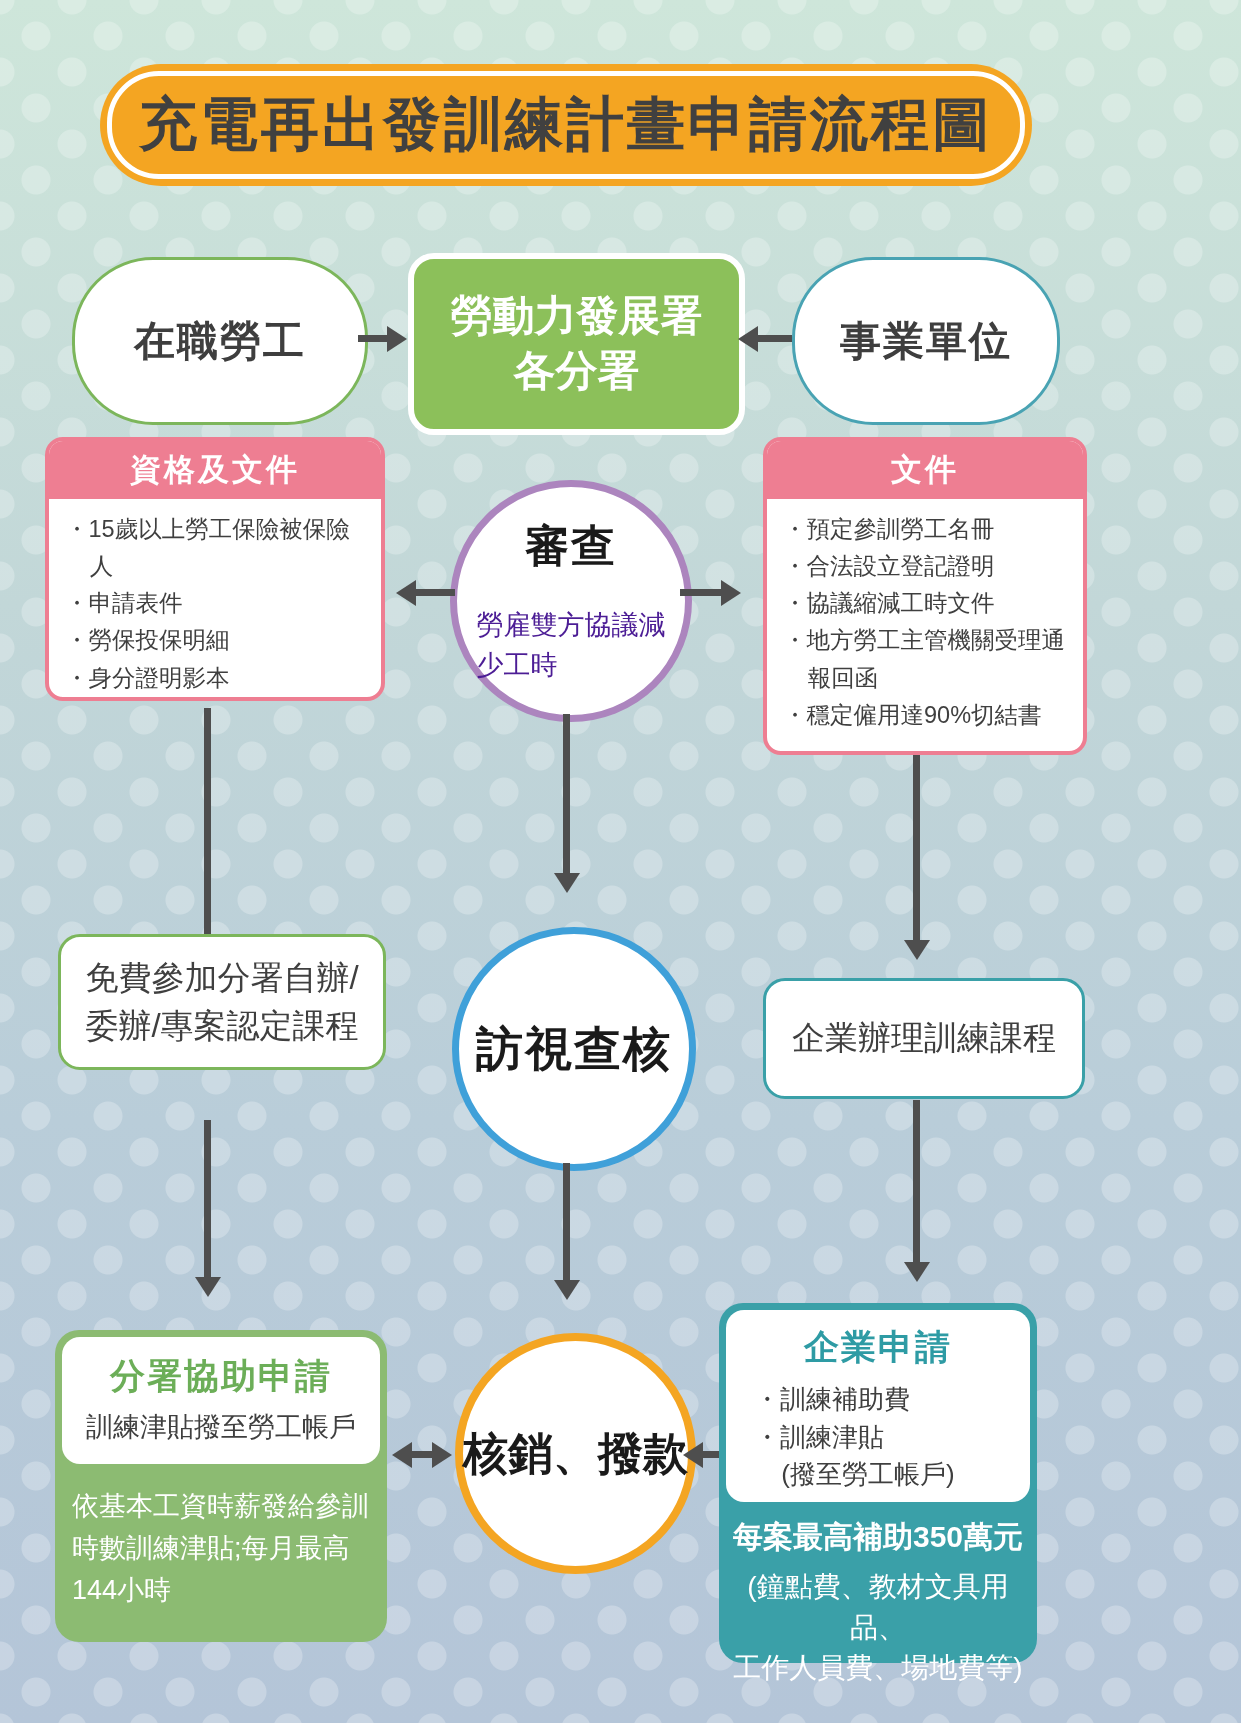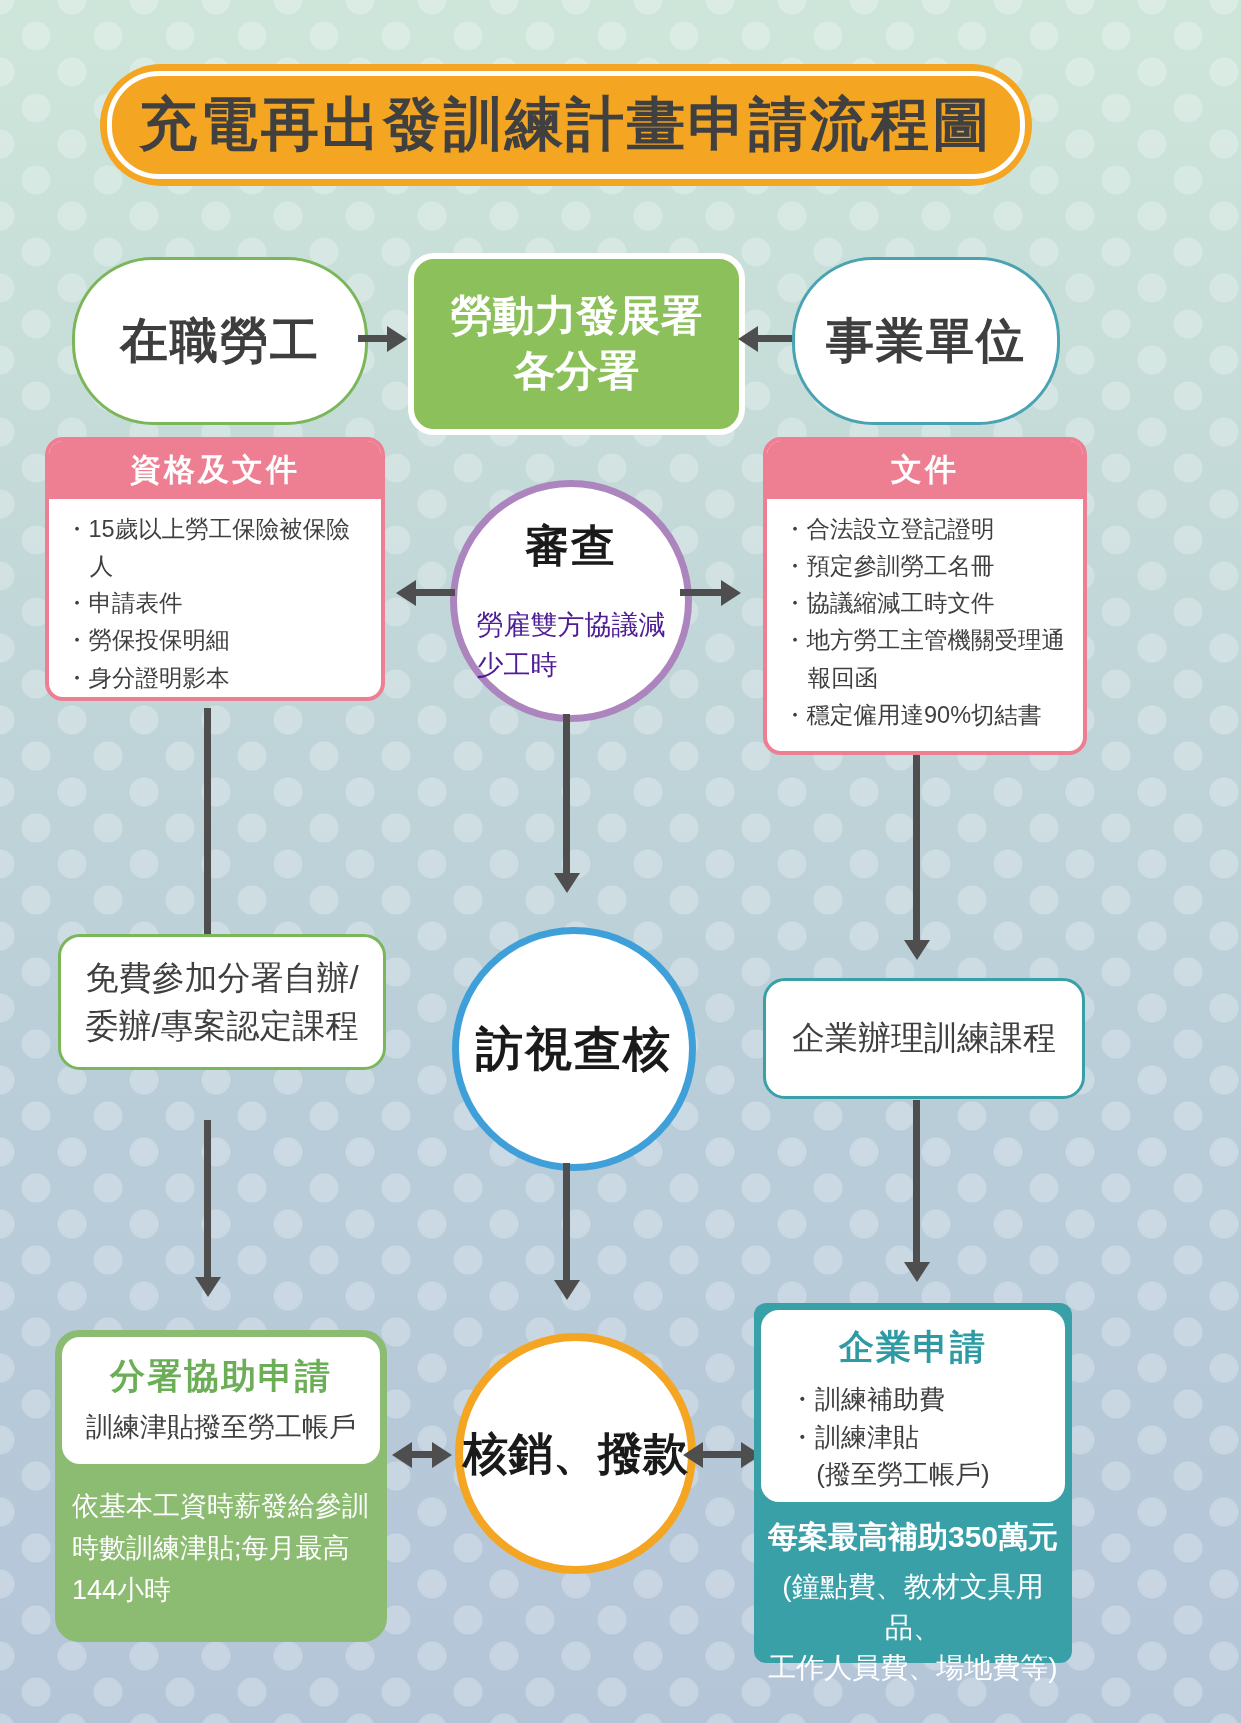--- a/index.html
+++ b/index.html
@@ -17,21 +17,21 @@
   .abs { position:absolute; }
 
   
   .banner { left:100px; top:64px; width:932px; height:122px; background:#F4A522; border-radius:61px; }
   .banner-inner { position:absolute; inset:7px; border:5px solid #fff; border-radius:52px;
     display:flex; align-items:center; justify-content:center; }
   .banner-text { color:#404040; font-size:58px; font-weight:bold; letter-spacing:3px; white-space:nowrap; }
 
   
   .pill { background:#fff; display:flex; align-items:center; justify-content:center;
-    font-size:48px; font-weight:bold; color:#3e3e3e; letter-spacing:2px; }
+    font-size:41px; font-weight:bold; color:#3e3e3e; letter-spacing:2px; }
   .pill-left  { left:72px;  top:257px; width:290px; height:162px; border:3px solid #7CB65B; border-radius:81px; }
   .pill-right { left:792px; top:257px; width:262px; height:162px; border:3px solid #49A3B3; border-radius:81px; }
   .agency { left:408px; top:253px; width:325px; height:170px; background:#8CC05A; border:6px solid #fff;
     border-radius:26px; color:#fff; font-weight:bold; font-size:42px; line-height:1.3; text-align:center;
     display:flex; align-items:center; justify-content:center; white-space:pre-line; }
 
   
   .info-box { background:#fff; border:4px solid #EE7E92; border-radius:18px; overflow:hidden; }
   .info-left  { left:45px;  top:437px; width:332px; height:256px; }
   .info-right { left:763px; top:437px; width:316px; height:310px; }
@@ -62,21 +62,21 @@
   
   .bl { left:55px; top:1330px; width:332px; height:312px; background:#8CBB72; border-radius:24px; }
   .bl-card { position:absolute; left:7px; right:7px; top:7px; height:127px; background:#fff;
     border-radius:18px; text-align:center; }
   .bl-title { color:#6CAE58; font-weight:bold; font-size:35px; margin-top:16px; letter-spacing:2px; }
   .bl-sub { color:#3f3f3f; font-size:27px; margin-top:9px; }
   .bl-note { position:absolute; left:17px; right:12px; top:156px; color:#fff; font-size:27px;
     line-height:1.55; text-align:left; }
 
   
-  .br { left:754px; top:1303px; width:318px; height:360px; background:#3AA0A8; border-radius:12px; }
+  .br { left:719px; top:1303px; width:318px; height:360px; background:#3AA0A8; border-radius:24px; }
   .br-card { position:absolute; left:7px; right:7px; top:7px; height:192px; background:#fff; border-radius:18px; }
   .br-title { color:#2E9BA4; font-weight:bold; font-size:35px; text-align:center; margin-top:14px; letter-spacing:2px; }
   .br-list { list-style:none; margin:10px 0 0 0; padding:0 0 0 28px; font-size:26px; color:#3f3f3f;
     line-height:1.45; }
   .br-list li { padding-left:1.05em; text-indent:-1.05em; white-space:pre-line; }
   .br-list li::before { content:"・"; }
   .br-note { position:absolute; left:8px; right:8px; top:214px; color:#fff; text-align:center; }
   .br-note-bold { font-weight:bold; font-size:30px; margin-bottom:9px; }
   .br-note-text { font-size:28px; line-height:1.45; white-space:pre-line; }
 
@@ -121,22 +121,22 @@
   <div class="c-title">審查</div>
   <div class="c-sub">勞雇雙方協議減
 少工時</div>
 </div>
 <div class="ln-h head-left" style="left:415px; top:589px; width:40px;"></div>
 <div class="ln-h head-right" style="left:680px; top:589px; width:42px;"></div>
 
 <div class="abs info-box info-right">
   <div class="info-hdr">文件</div>
   <ul class="info-list">
+      <li>預定參訓勞工名冊</li>
       <li>合法設立登記證明</li>
-      <li>預定參訓勞工名冊</li>
       <li>協議縮減工時文件</li>
       <li>地方勞工主管機關受理通報回函</li>
       <li>穩定僱用達90%切結書</li>
     </ul>
 </div>
 
 <div class="ln-v head-down" style="left:204px; top:708px; height:230px;"></div>
 <div class="ln-v head-down" style="left:563px; top:714px; height:160px;"></div>
 <div class="ln-v head-down" style="left:913px; top:755px; height:186px;"></div>
 

